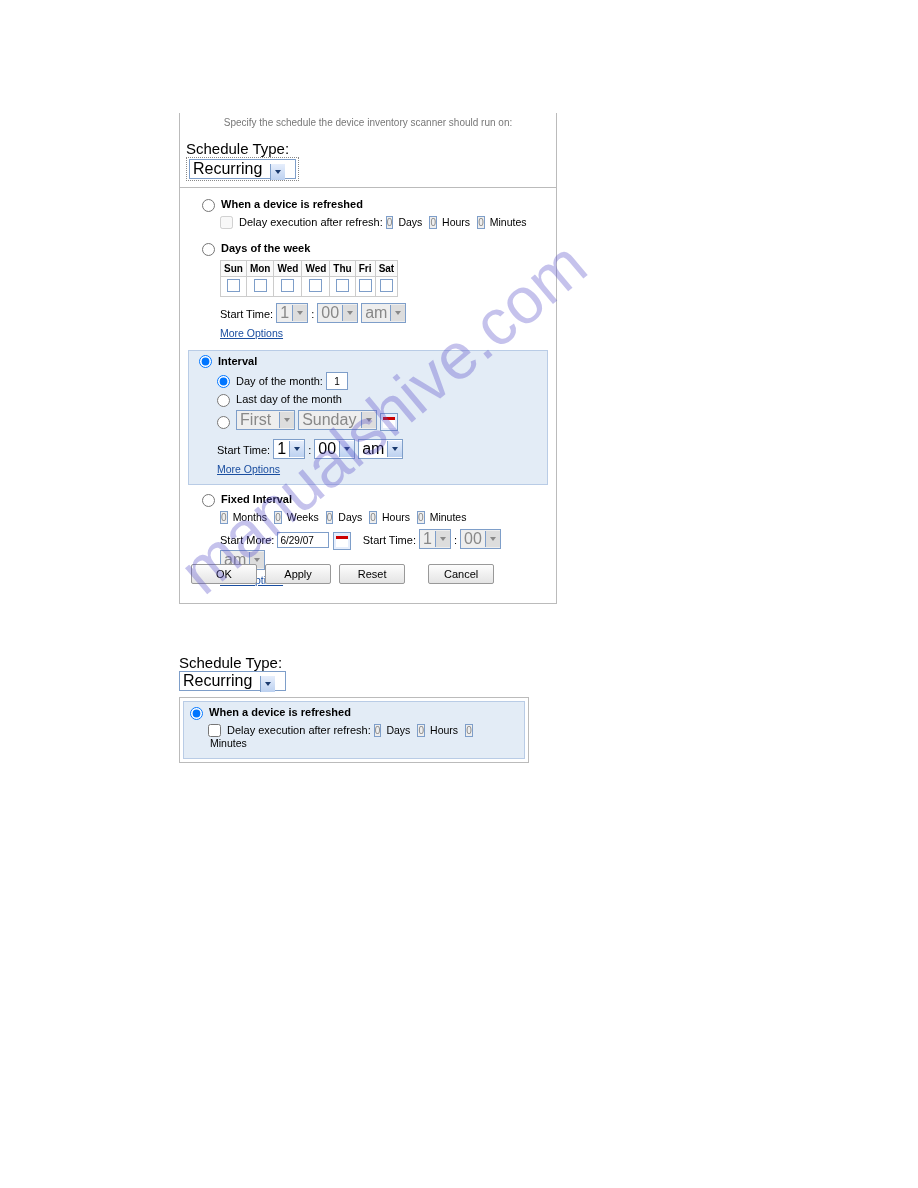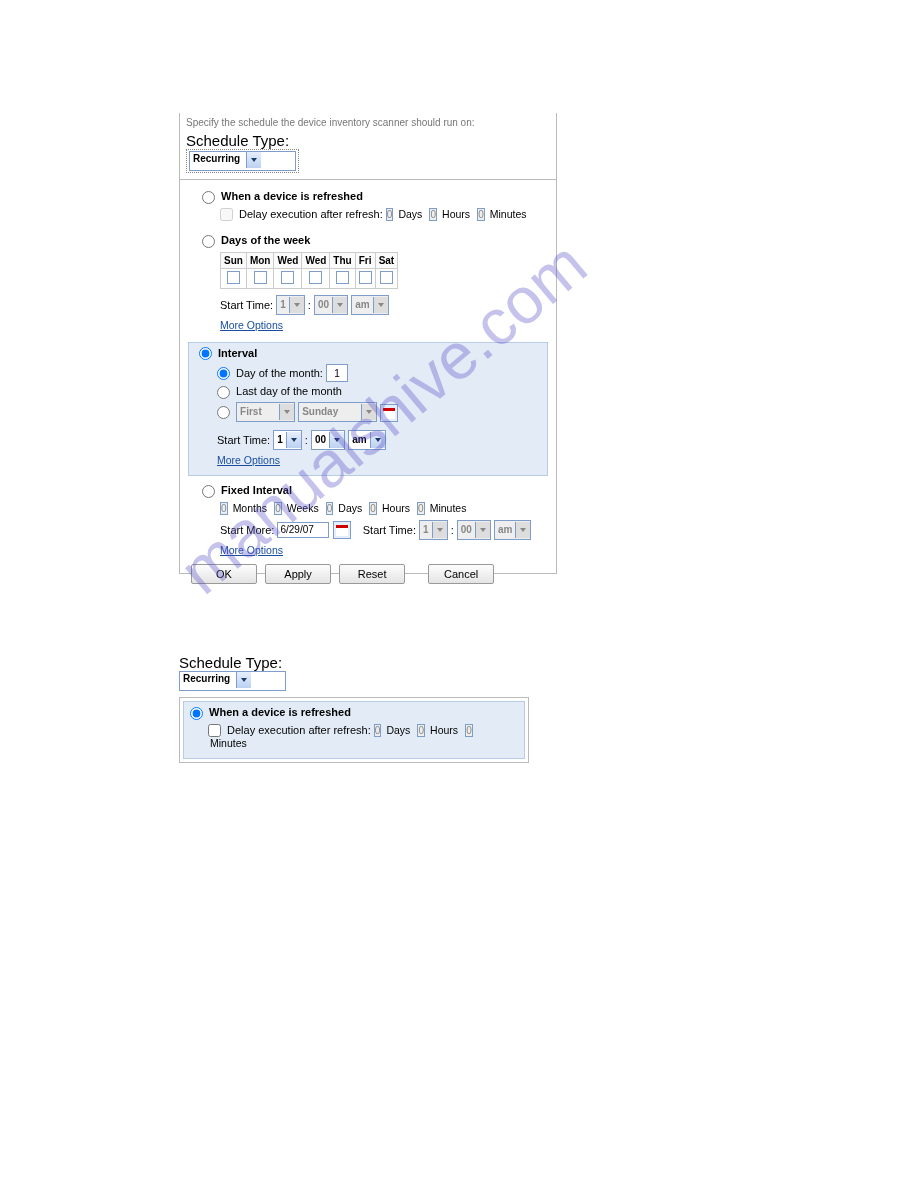--- a/index.html
+++ b/index.html
@@ -43,34 +43,34 @@
   font-size: 11px;
 }
 .panel-body {
   border: 1px solid #bbb;
   border-top: none;
   padding: 4px 6px 8px 6px;
 }
 .desc {
   color: #777;
   font-size: 10px;
-  margin-bottom: 4px;
+  margin-bottom: 12px;
+  text-align: center;
 }
 .sched-type-label { font-size: 15px; }
 .dotted-box {
   display: inline-block;
   border: 1px dotted #888;
   padding: 1px 2px;
 }
 select, .select-like {
-  font-size: 10px;
+  font-size: 16px;
   border: 1px solid #7e9ec9;
   background: #fff;
   height: 18px;
-  font-weight: bold;
 }
 .select-like {
   display: inline-flex;
   align-items: center;
   padding: 0;
 }
 .select-like .text { padding: 0 3px; display:inline-block; }
 .select-like .arrow-btn {
   width: 14px;
   height: 16px;

